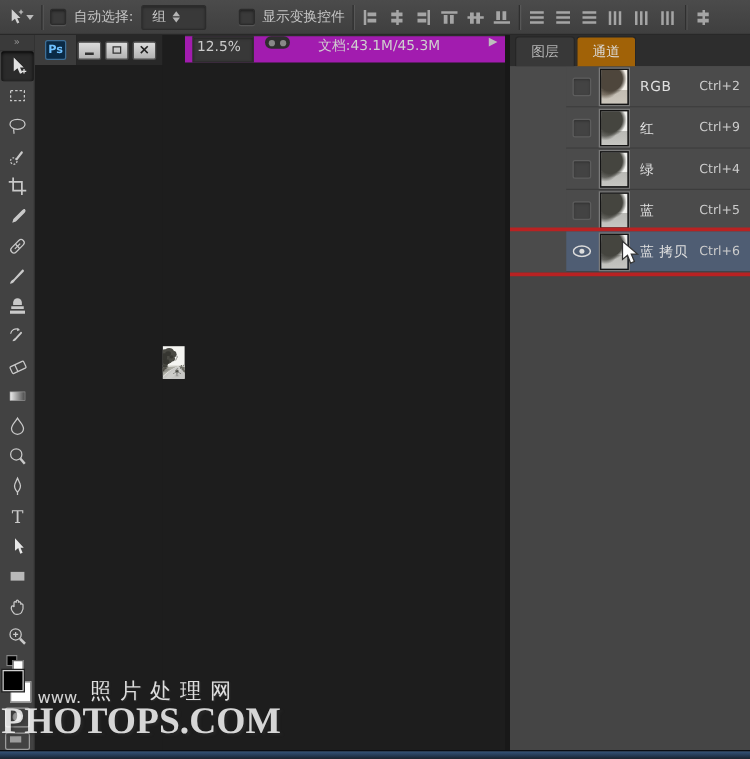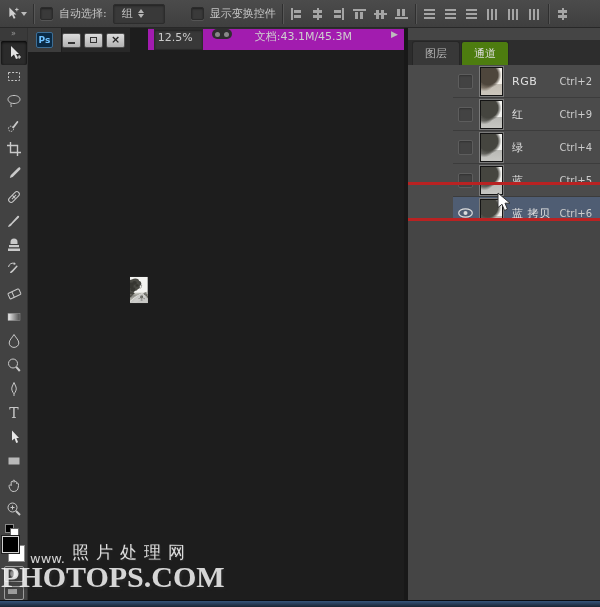--- a/index.html
+++ b/index.html
@@ -79,23 +79,23 @@
   .status-icon{width:20px;height:10px;background:#2e2e2e;border-radius:5px;position:relative;flex:none;}
   .status-icon::before,.status-icon::after{content:"";position:absolute;top:2.5px;width:5px;height:5px;border-radius:50%;background:#888;}
   .status-icon::before{left:3px;}  .status-icon::after{right:3px;}
   .doc-info{margin-left:14px;color:#cfcfcf;}
   .flyout{margin-left:30px;font-size:9px;color:#bdbdbd;}
 
   .gap{width:4px;background:#181818;flex:none;}
 
   
   .panel{width:192px;background:#454545;position:relative;box-sizing:border-box;flex:none;}
-  .ptabs{height:25px;background:#2d2d2d;display:flex;align-items:flex-end;gap:1px;padding:0 0 0 4px;box-sizing:border-box;margin-top:12px;}
+  .ptabs{height:25px;background:#2d2d2d;display:flex;align-items:flex-end;gap:1px;padding:0 0 0 4px;box-sizing:border-box;}
   .ptab{padding:4px 12px 4px;background:#383838;color:#b5b5b5;border-radius:3px 3px 0 0;border:1px solid #262626;border-bottom:none;}
-  .ptab.act{background:#4d7c0f;color:#ddd;}
+  .ptab.act{background:#a16207;color:#ddd;}
   .ch-list{background:#4b4b4b;}
   .ch-row{height:33px;display:flex;align-items:center;border-bottom:1px solid #3c3c3c;background:#4b4b4b;
     padding-right:8px;box-sizing:border-box;margin-left:45px;}
   .ch-row.sel{background:#4f5d73;}
   .eye-well{width:25px;height:100%;display:flex;align-items:center;justify-content:center;flex:none;}
   .well-box{width:13px;height:13px;border:1px solid #5d5d5d;border-radius:2px;background:#434343;box-shadow:inset 0 1px 2px #0004;}
   .thumb{width:21px;height:27px;margin:0 9px 0 2px;border:1px solid #141414;box-shadow:0 0 0 1px #7a7a7a;flex:none;
     background:
       radial-gradient(circle at 34% 26%, #45453f 0 40%, transparent 54%),
       radial-gradient(circle at 16% 48%, rgba(50,50,44,.65) 0 30%, transparent 46%),

